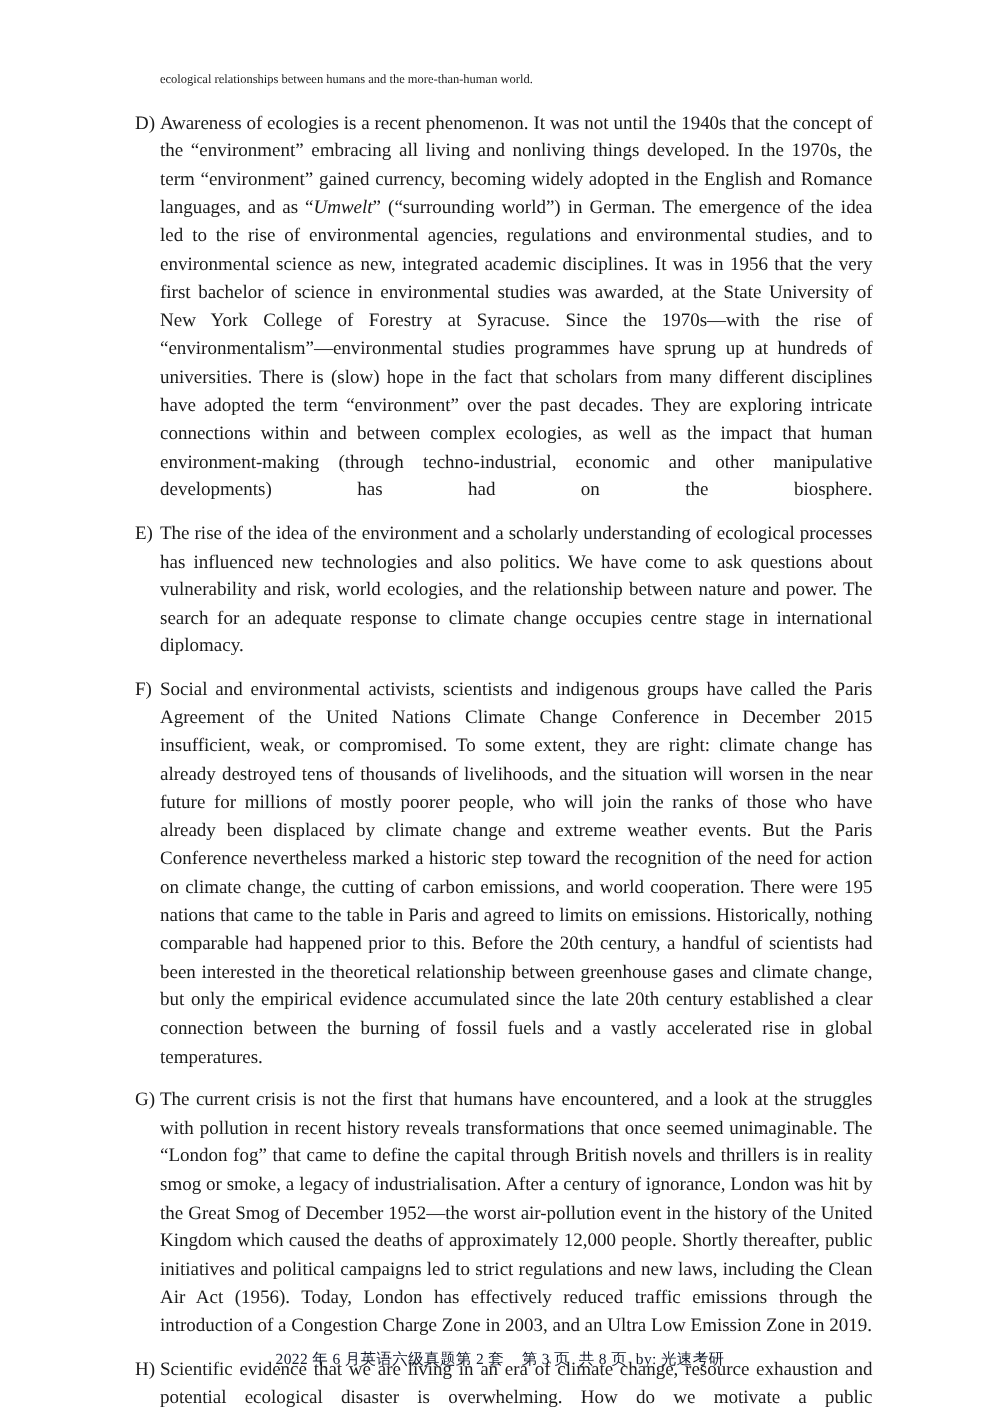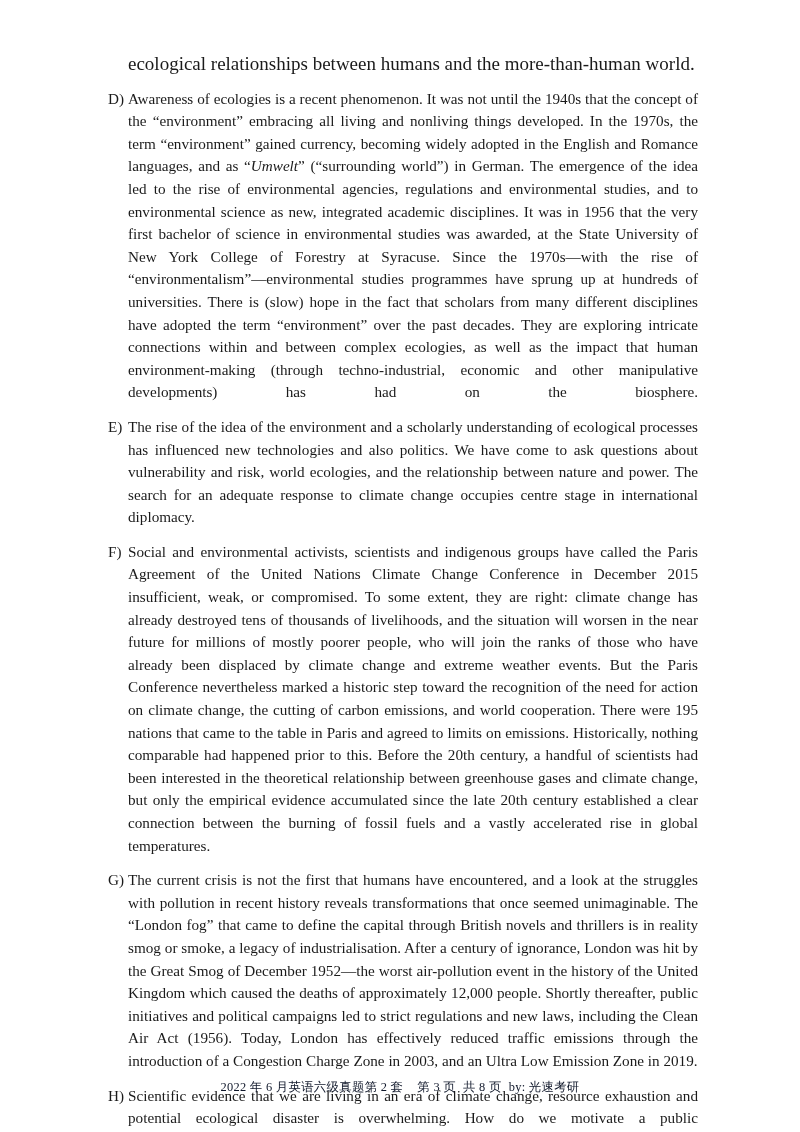--- a/index.html
+++ b/index.html
@@ -27,21 +27,21 @@
   #content {
     position: absolute;
     left: 108px;
     top: 53px;
     width: 590px;
   }
 
   
   .cont-line {
     margin: 0 0 0 20px;
-    font-size: 19px;
+    font-size: 10px;
     line-height: 22.6px;
     text-align: left;
     text-indent: 0;
   }
 
   .para {
     position: relative;
     padding-left: 20px;
     margin: 9px 0 0 0;
     font-size: 15.2px;

